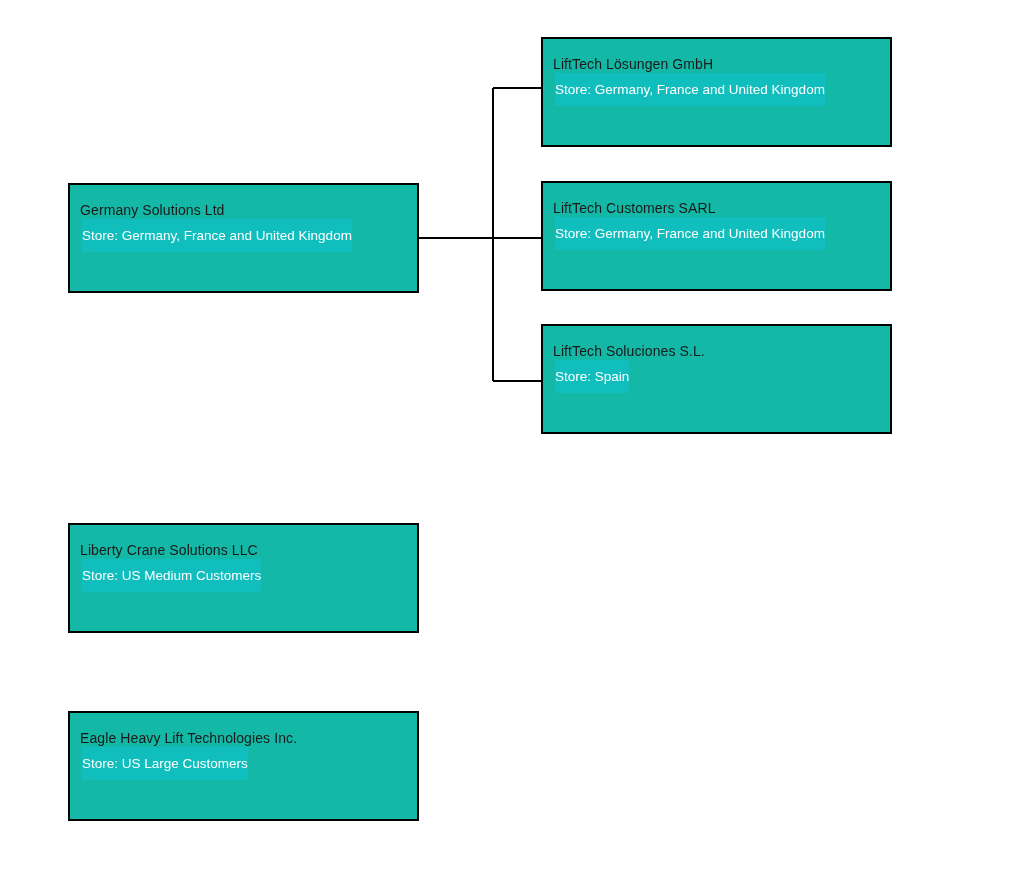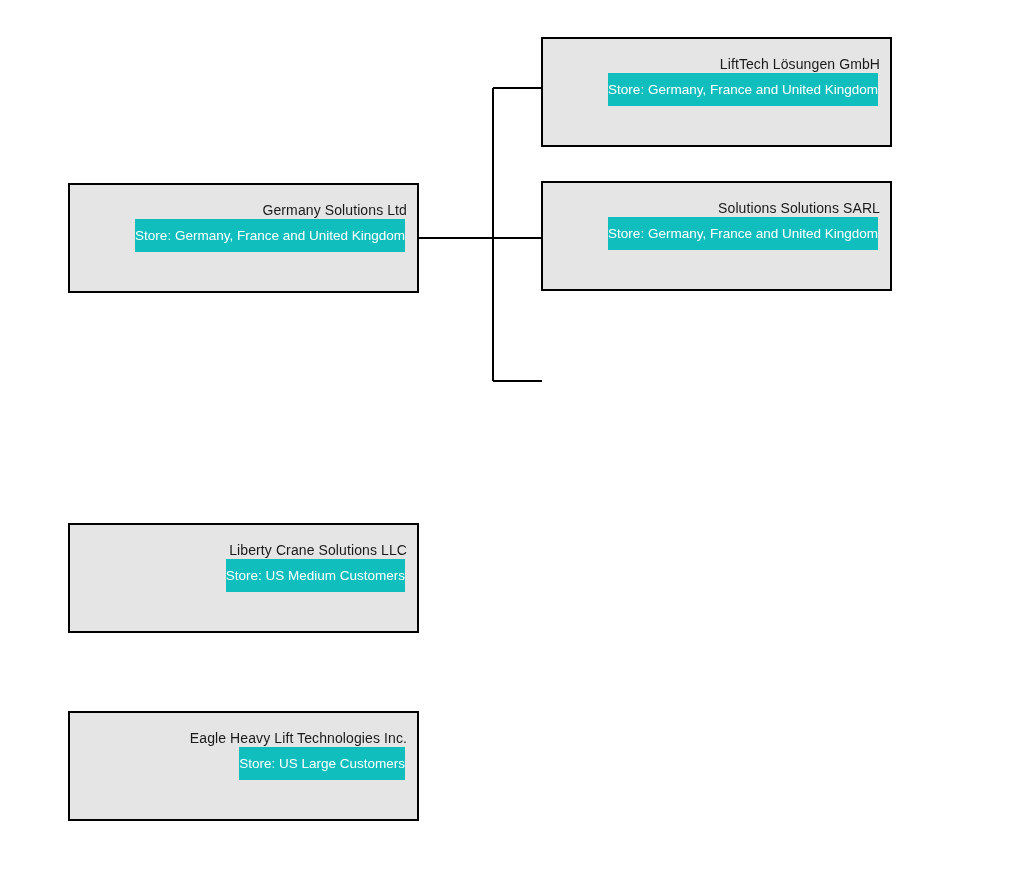--- a/index.html
+++ b/index.html
@@ -30,25 +30,25 @@
     left: 0;
     top: 0;
     width: 1024px;
     height: 869px;
     pointer-events: none;
   }
 
   .node {
     position: absolute;
     box-sizing: border-box;
-    background: #e5e5e5;
+    background: #14b8a6;
     border: 2px solid #000000;
     display: flex;
     flex-direction: column;
-    align-items: flex-end;
+    align-items: flex-start;
   }
 
   .node-title {
     text-align: center;
     color: #1a1a1a;
     font-size: 14px;
     line-height: 18px;
     letter-spacing: 0.1px;
     padding-top: 16px;
     padding-left: 10px;
@@ -88,24 +88,28 @@
     <div class="node-title">Germany Solutions Ltd</div>
     <div class="node-band">Store: Germany, France and United Kingdom</div>
   </div>
 
   <div class="node" style="left:541px; top:37px; width:351px; height:110px;">
     <div class="node-title">LiftTech Lösungen GmbH</div>
     <div class="node-band">Store: Germany, France and United Kingdom</div>
   </div>
 
   <div class="node" style="left:541px; top:181px; width:351px; height:110px;">
-    <div class="node-title">Solutions Solutions SARL</div>
+    <div class="node-title">LiftTech Customers SARL</div>
     <div class="node-band">Store: Germany, France and United Kingdom</div>
   </div>
 
+  <div class="node" style="left:541px; top:324px; width:351px; height:110px;">
+    <div class="node-title">LiftTech Soluciones S.L.</div>
+    <div class="node-band">Store: Spain</div>
+  </div>
 
   <div class="node" style="left:68px; top:523px; width:351px; height:110px;">
     <div class="node-title">Liberty Crane Solutions LLC</div>
     <div class="node-band">Store: US Medium Customers</div>
   </div>
 
   <div class="node" style="left:68px; top:711px; width:351px; height:110px;">
     <div class="node-title">Eagle Heavy Lift Technologies Inc.</div>
     <div class="node-band">Store: US Large Customers</div>
   </div>

